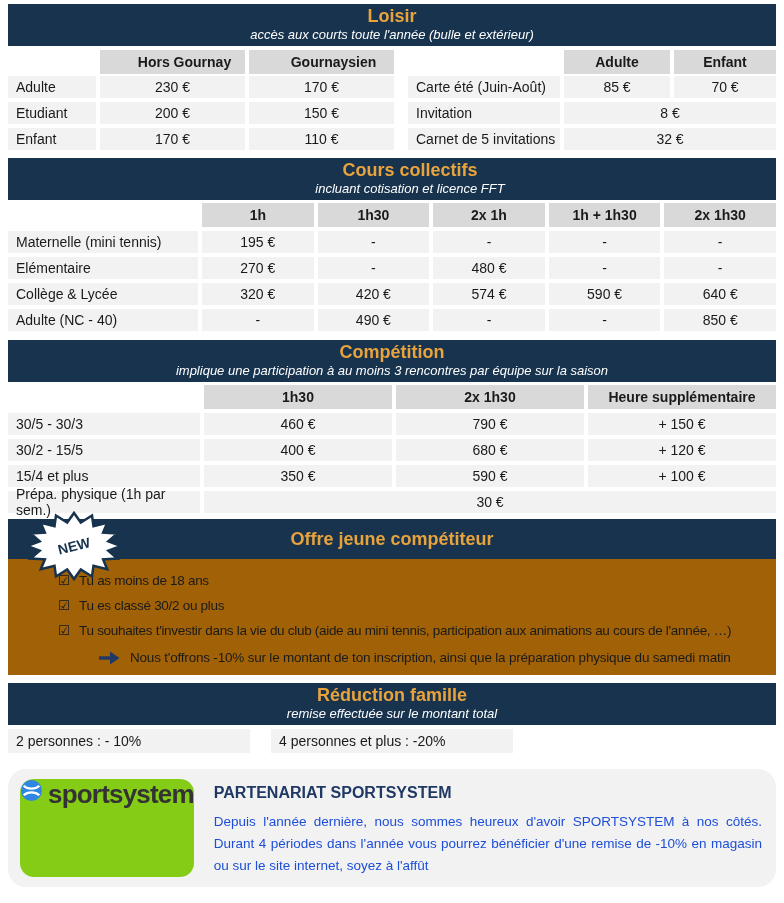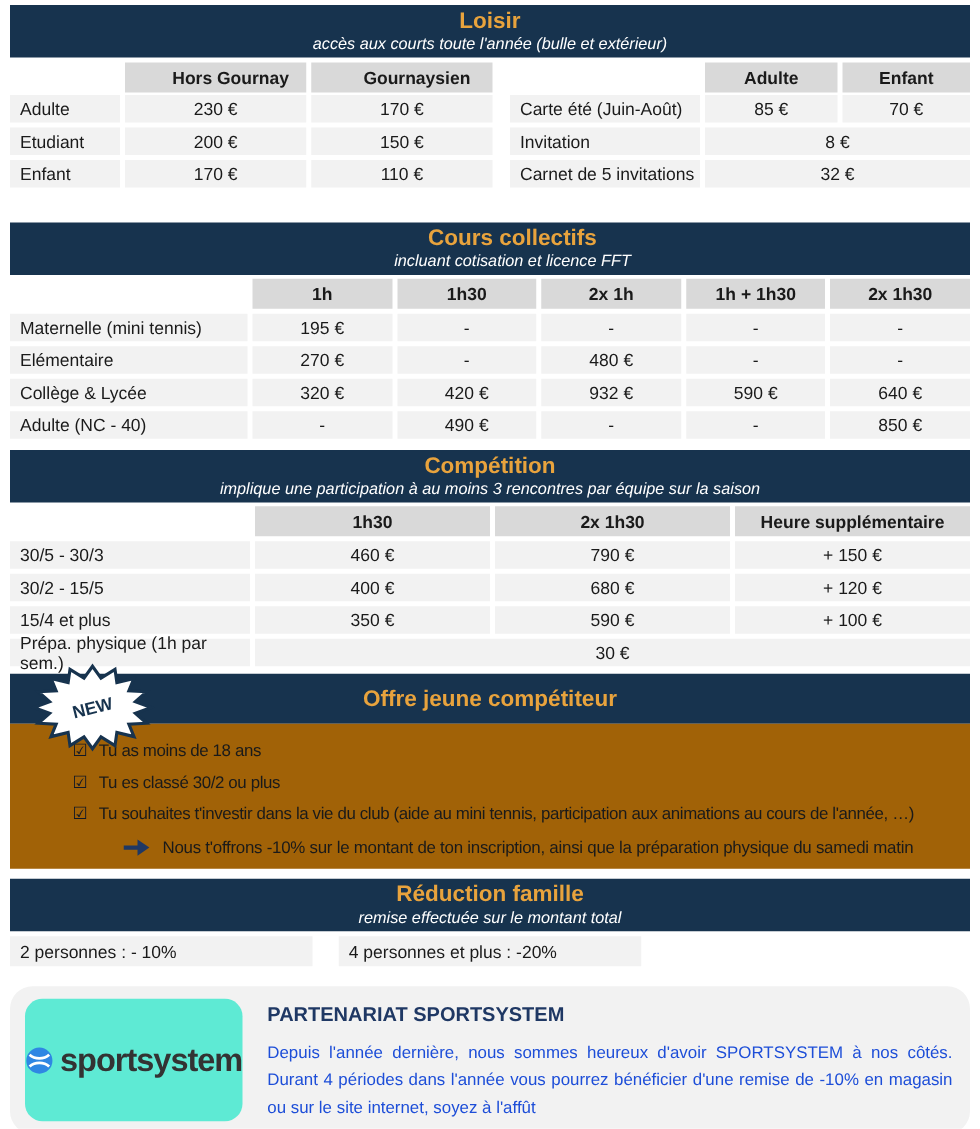--- a/index.html
+++ b/index.html
@@ -30,41 +30,41 @@
   .loisir-left .hcell{height:24px;padding-left:24px;}
   .loisir-right{grid-template-columns:152px 106px 102px;grid-auto-rows:22px;}
   .span2{grid-column:2 / span 2;}
 
   
   .cours-grid{grid-template-columns:190px repeat(5,1fr);margin-top:3px;}
   
   .comp-grid{grid-template-columns:192px repeat(3,1fr);margin-top:3px;}
   .span3{grid-column:2 / span 3;}
 
-  .mt10{margin-top:28px;padding-left:36px;}
+  .mt10{margin-top:8px;padding-left:36px;}
   .mt9{margin-top:9px;}
   .mt8{margin-top:8px;}
   .mt6{margin-top:6px;}
 
   
   .offre{position:relative;}
   .offre-body{background:#a16207;padding:9px 16px 10px 50px;}
   .check-item{font-size:13.5px;letter-spacing:-0.3px;line-height:25px;white-space:nowrap;}
   .check-glyph{margin-right:6px;color:#111827;}
   .arrow-note{display:flex;align-items:center;gap:10px;margin:7px 0 0 40px;font-size:13.5px;letter-spacing:-0.2px;}
   .new-badge{position:absolute;left:16px;top:-9px;width:100px;height:72px;}
 
   
   .red-row{display:grid;grid-template-columns:1fr 1fr 1fr;gap:21px;margin-top:4px;}
   .red-cell{background:#F2F2F2;height:24px;display:flex;align-items:center;padding-left:8px;font-size:14px;}
 
   
   .card{margin-top:16px;background:#F2F2F2;border-radius:18px;height:118px;box-sizing:border-box;
         padding:10px 14px 10px 12px;display:flex;gap:20px;align-items:stretch;}
-  .logo-box{background:#5eead4;border-radius:14px;flex:0 0 162px;display:flex;align-items:center;justify-content:center;gap:5px;}
+  .logo-box{background:#84cc16;border-radius:14px;flex:0 0 162px;display:flex;justify-content:center;gap:5px;}
   .logo-word{font-size:26px;font-weight:bold;color:#333333;letter-spacing:-0.8px;}
   .part-text{flex:1;padding-top:3px;}
   .part-title{color:#1F3864;font-weight:bold;font-size:16px;margin:2px 0 9px 0;}
   .part-body{font-size:13.5px;line-height:1.62;text-align:justify;color:#1d4ed8;}
 </style>
 </head>
 <body>
 
 <div class="page">
 
@@ -133,21 +133,21 @@
     <div class="cell lab">Elémentaire</div>
     <div class="cell val">270 €</div>
     <div class="cell val">-</div>
     <div class="cell val">480 €</div>
     <div class="cell val">-</div>
     <div class="cell val">-</div>
 
     <div class="cell lab">Collège &amp; Lycée</div>
     <div class="cell val">320 €</div>
     <div class="cell val">420 €</div>
-    <div class="cell val">932 €</div>
+    <div class="cell val">574 €</div>
     <div class="cell val">590 €</div>
     <div class="cell val">640 €</div>
 
     <div class="cell lab">Adulte (NC - 40)</div>
     <div class="cell val">-</div>
     <div class="cell val">490 €</div>
     <div class="cell val">-</div>
     <div class="cell val">-</div>
     <div class="cell val">850 €</div>
   </div>

